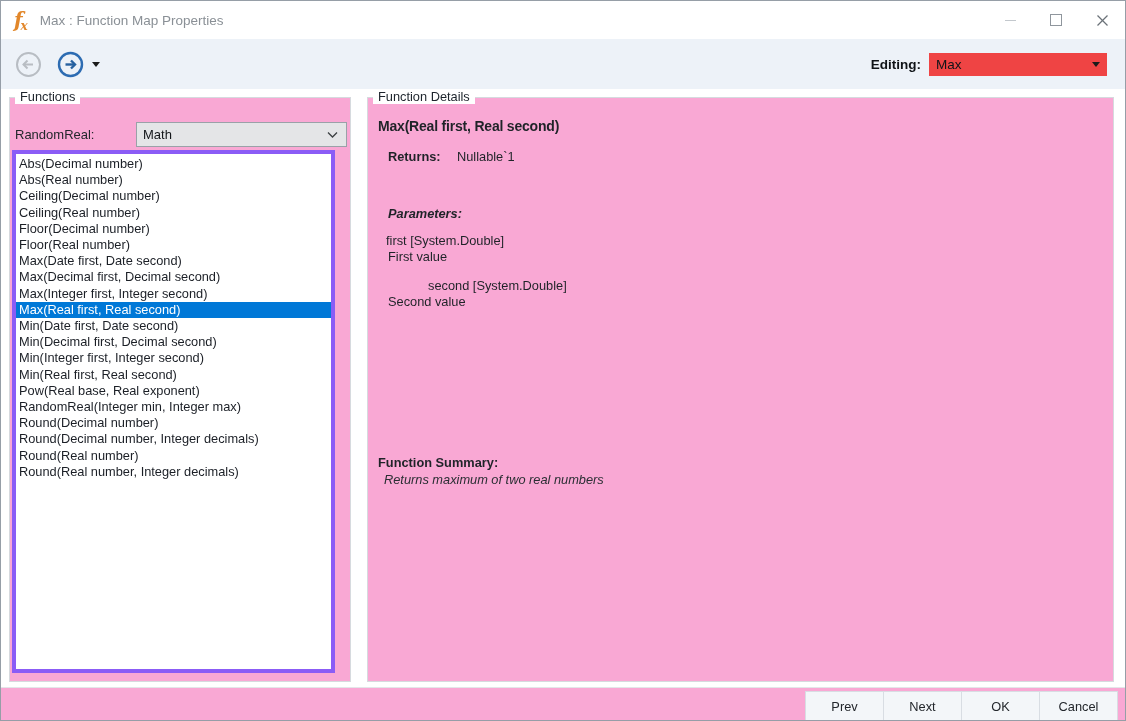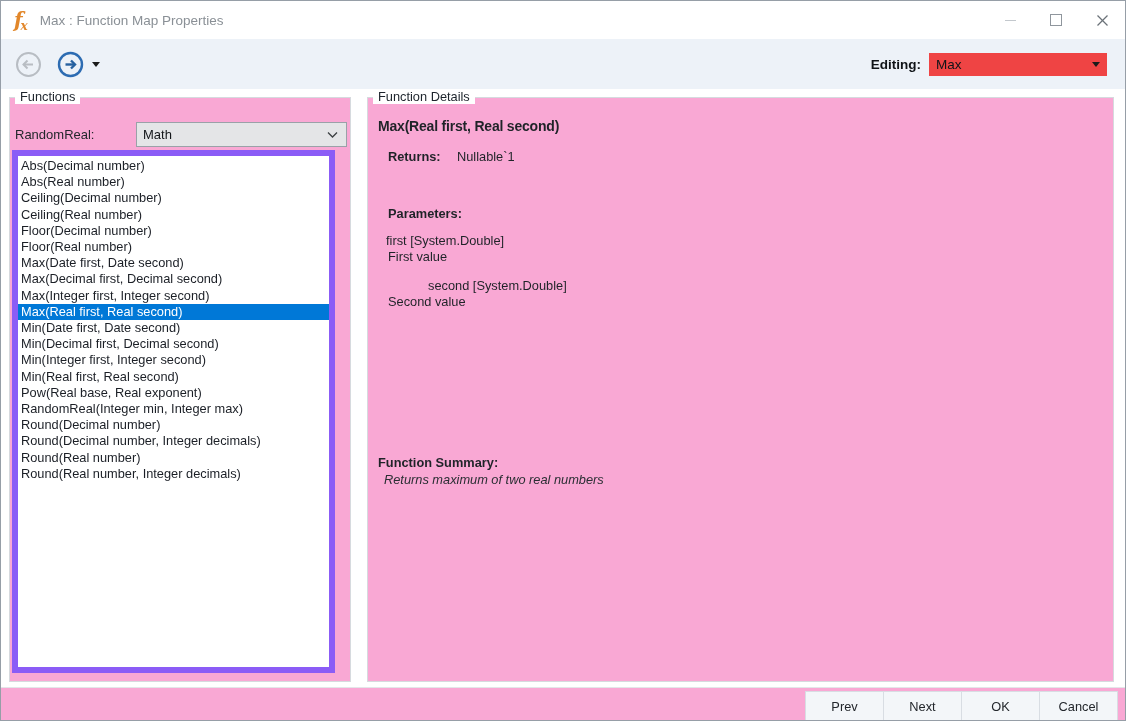--- a/index.html
+++ b/index.html
@@ -32,31 +32,31 @@
   .groupbox{position:absolute;border:1px solid #d6dade;box-sizing:border-box;background:#f9a8d4;}
   .gb-left{left:8px;top:96px;width:342px;height:585px;}
   .gb-right{left:366px;top:96px;width:747px;height:585px;}
   .legend{position:absolute;top:-9px;left:5px;background:#ffffff;padding:0 5px;font-size:12.8px;color:#1d242c;}
 
   
   .cat-label{position:absolute;left:5px;top:29px;font-size:13px;color:#23272c;}
   .combo{position:absolute;left:126px;top:24px;width:211px;height:25px;background:#e4e5e7;border:1px solid #9aa1a8;box-sizing:border-box;display:flex;align-items:center;}
   .combo .val{font-size:13px;color:#13161a;margin-left:6px;}
   .combo .chev{position:absolute;right:8px;top:8px;}
-  .func-list{position:absolute;left:2px;top:52px;width:323px;height:523px;border:6px solid #8b5cf6;box-sizing:border-box;background:#fff;overflow:hidden;padding-top:2px;}
+  .func-list{position:absolute;left:2px;top:52px;width:323px;height:523px;border:4px solid #8b5cf6;box-sizing:border-box;background:#fff;overflow:hidden;padding-top:2px;}
   .func-item{font-size:12.8px;line-height:16.2px;color:#1b1f26;padding-left:3px;white-space:nowrap;}
   .func-item.selected{background:#0078d7;color:#ffffff;}
 
   
   .dp{position:absolute;font-size:12.8px;color:#1f2328;white-space:nowrap;}
   .dp.b{font-weight:bold;}
   .sig{left:10px;top:20px;font-size:14px;letter-spacing:-0.2px;}
   .ret-l{left:20px;top:51px;}
   .ret-v{left:89px;top:51px;}
-  .par-l{left:20px;top:108px;}
+  .par-l{left:20px;top:108px;font-style:italic;}
   .p1n{left:18px;top:135px;}
   .p1d{left:20px;top:151px;}
   .p2n{left:18px;top:180px;margin-left:42px;}
   .p2d{left:20px;top:196px;}
   .sum-l{left:10px;top:357px;}
   .sum-v{left:16px;top:374px;font-style:italic;color:#2a2e33;}
 
   
   .footer{position:absolute;top:686px;left:0;right:0;bottom:0;background:#f9a8d4;border-top:1px solid #e4e6e9;}
   .footer-btns{position:absolute;right:7px;top:3px;display:flex;}

